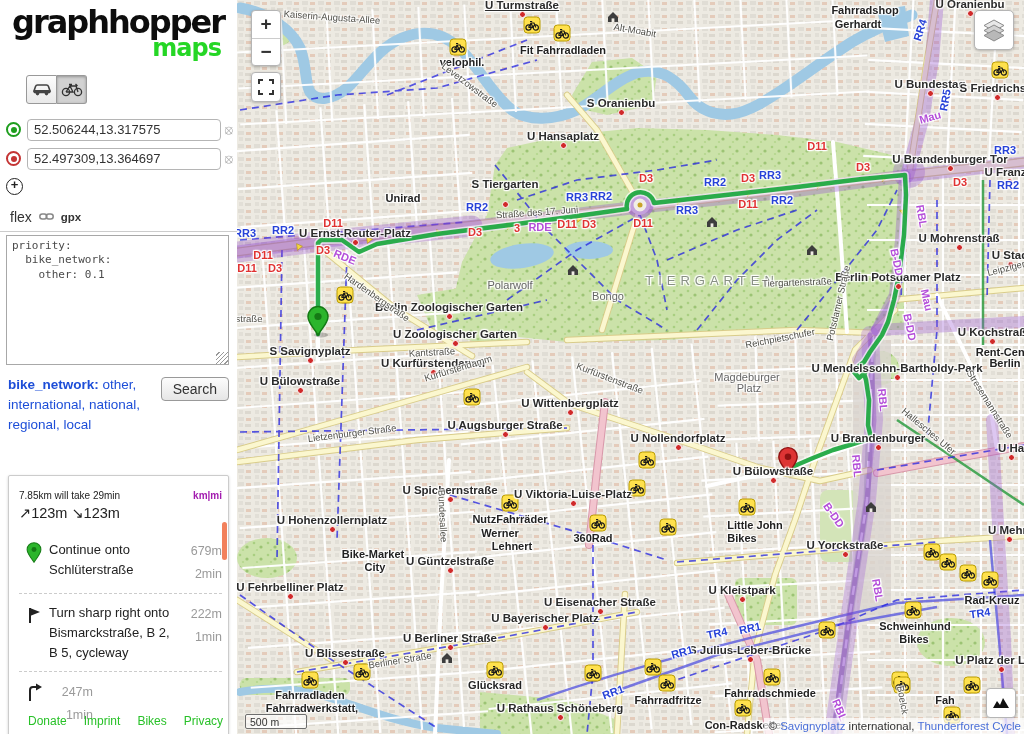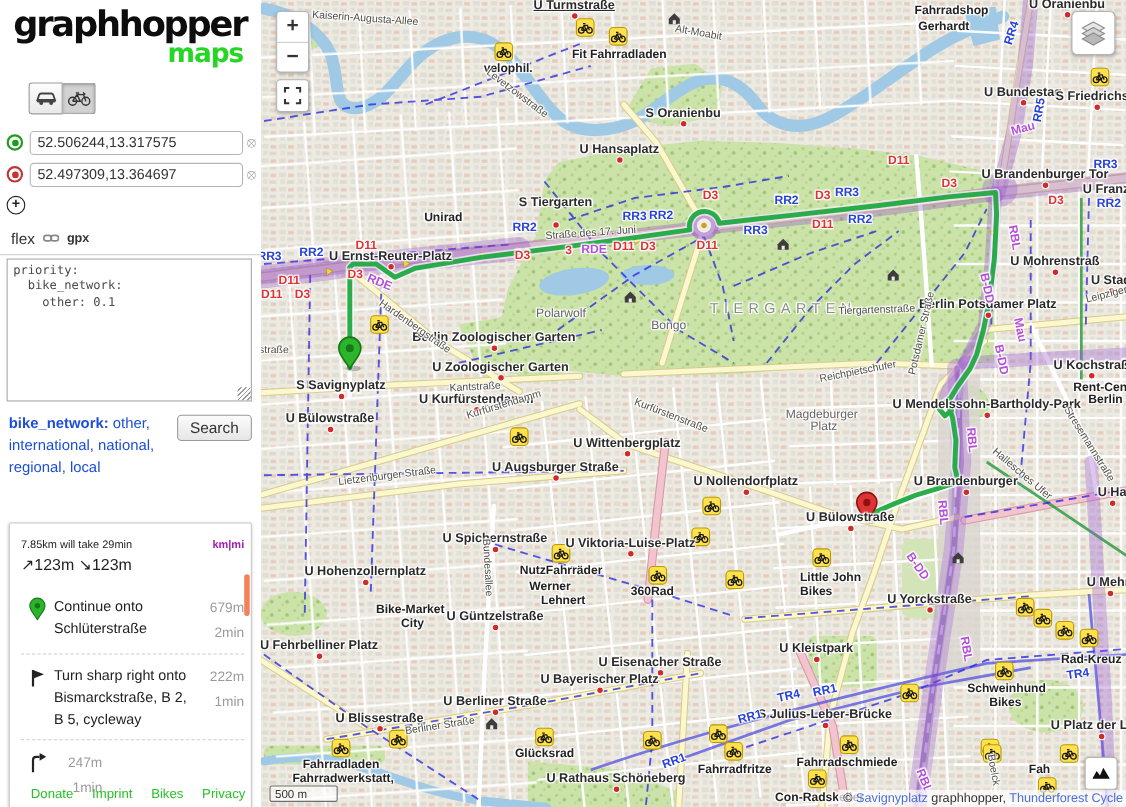--- a/index.html
+++ b/index.html
@@ -765,16 +765,16 @@
         <polygon points="12,12 22,17.5 12,23 2,17.5" fill="#b8b8b8" stroke="#8a8a8a"></polygon>
       </svg>
     </div>
     <div class="mbtn" id="elevbtn">
       <svg width="16" height="12" viewBox="0 0 16 12">
         <path d="M0,11 L4,4 L7,8 L10,1 L13,6 L16,11 Z" fill="#111"></path>
       </svg>
     </div>
     <div id="scalebar">500 m</div>
     <div id="attrib">
-      <span>© </span><a>Savignyplatz</a><span> graphhopper, </span><a>Thunderforest Cycle</a>
+      <span>© </span><a>Savignyplatz</a><span> international, </span><a>Thunderforest Cycle</a>
     </div>
   </div>
 </div>
 
 </body></html>

